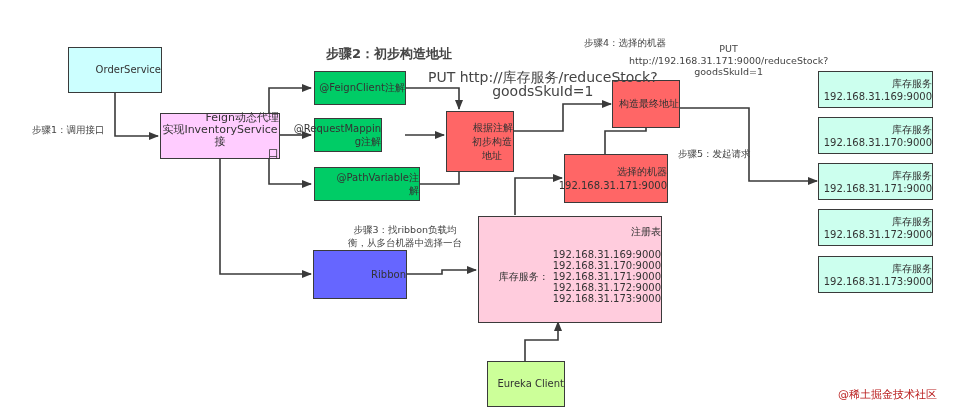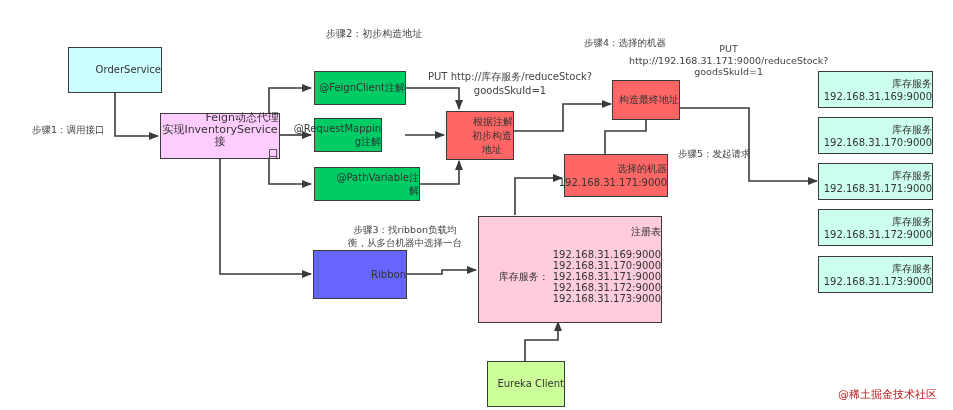--- a/index.html
+++ b/index.html
@@ -58,30 +58,30 @@
 <div class="node" style="left:314px;top:118px;width:68px;height:34px;background:#00cc66;line-height:13px;">
   <span>@RequestMappin</span>
   <span>g注解</span>
 </div>
 
 <div class="node" style="left:314px;top:167px;width:106px;height:34px;background:#00cc66;line-height:13px;">
   <span>@PathVariable注</span>
   <span>解</span>
 </div>
 
-<div class="node" style="left:446px;top:111px;width:68px;height:49px;background:#ff6666;padding-left:24px;">
+<div class="node" style="left:446px;top:111px;width:68px;height:61px;background:#ff6666;padding-left:24px;">
   <span>根据注解</span>
   <span>初步构造地址</span>
 </div>
 
-<div class="node" style="left:612px;top:80px;width:68px;height:40px;background:#ff6666;">
+<div class="node" style="left:612px;top:80px;width:68px;height:48px;background:#ff6666;">
   <span>构造最终地址</span>
 </div>
 
-<div class="node" style="left:564px;top:154px;width:104px;height:43px;background:#ff6666;">
+<div class="node" style="left:564px;top:154px;width:104px;height:49px;background:#ff6666;">
   <span>选择的机器</span>
   <span>192.168.31.171:9000</span>
 </div>
 
 <div class="node" style="left:313px;top:250px;width:94px;height:49px;background:#6666ff;">
   <span>Ribbon</span>
 </div>
 
 <div class="node" style="left:478px;top:216px;width:184px;height:107px;background:#ffccdd;justify-content:flex-start;padding-top:8px;">
   <span style="margin-bottom:10px;">注册表</span>
@@ -116,29 +116,29 @@
 <div class="node" style="left:818px;top:209px;width:115px;height:37px;background:#ccffee;line-height:13px;">
   <span>库存服务</span>
   <span>192.168.31.172:9000</span>
 </div>
 <div class="node" style="left:818px;top:256px;width:115px;height:37px;background:#ccffee;line-height:13px;">
   <span>库存服务</span>
   <span>192.168.31.173:9000</span>
 </div>
 
 <div class="lbl" style="left:32px;top:123px;font-size:9.5px;">步骤1：调用接口</div>
-<div class="lbl" style="left:326px;top:27px;font-size:10px;">步骤2：初步构造地址</div>
+<div class="lbl" style="left:326px;top:47px;font-size:13px;font-weight:bold;">步骤2：初步构造地址</div>
 <div class="lbl" style="left:348px;top:223px;font-size:9.5px;line-height:13px;">
   <div>步骤3：找ribbon负载均</div>
   <div>衡，从多台机器中选择一台</div>
 </div>
 <div class="lbl" style="left:584px;top:36px;font-size:9.5px;">步骤4：选择的机器</div>
 <div class="lbl" style="left:678px;top:147px;font-size:9.5px;">步骤5：发起请求</div>
 
-<div class="lbl" style="left:428px;top:70px;font-size:10px;line-height:14px;">
+<div class="lbl" style="left:428px;top:70px;font-size:14px;line-height:14px;">
   <div>PUT http://库存服务/reduceStock?</div>
   <div>goodsSkuId=1</div>
 </div>
 
 <div class="lbl" style="left:629px;top:43px;font-size:9.5px;line-height:11.5px;">
   <div>PUT</div>
   <div>http://192.168.31.171:9000/reduceStock?</div>
   <div>goodsSkuId=1</div>
 </div>
 

